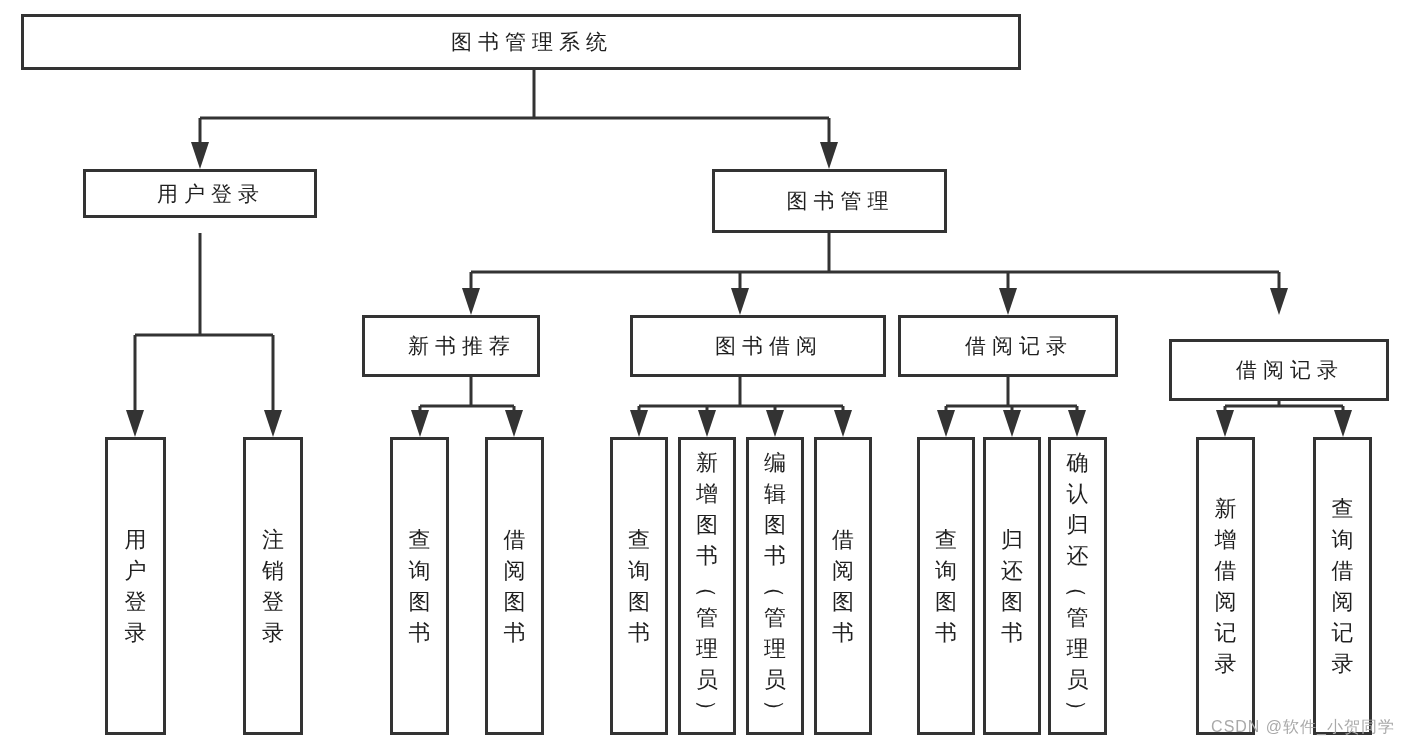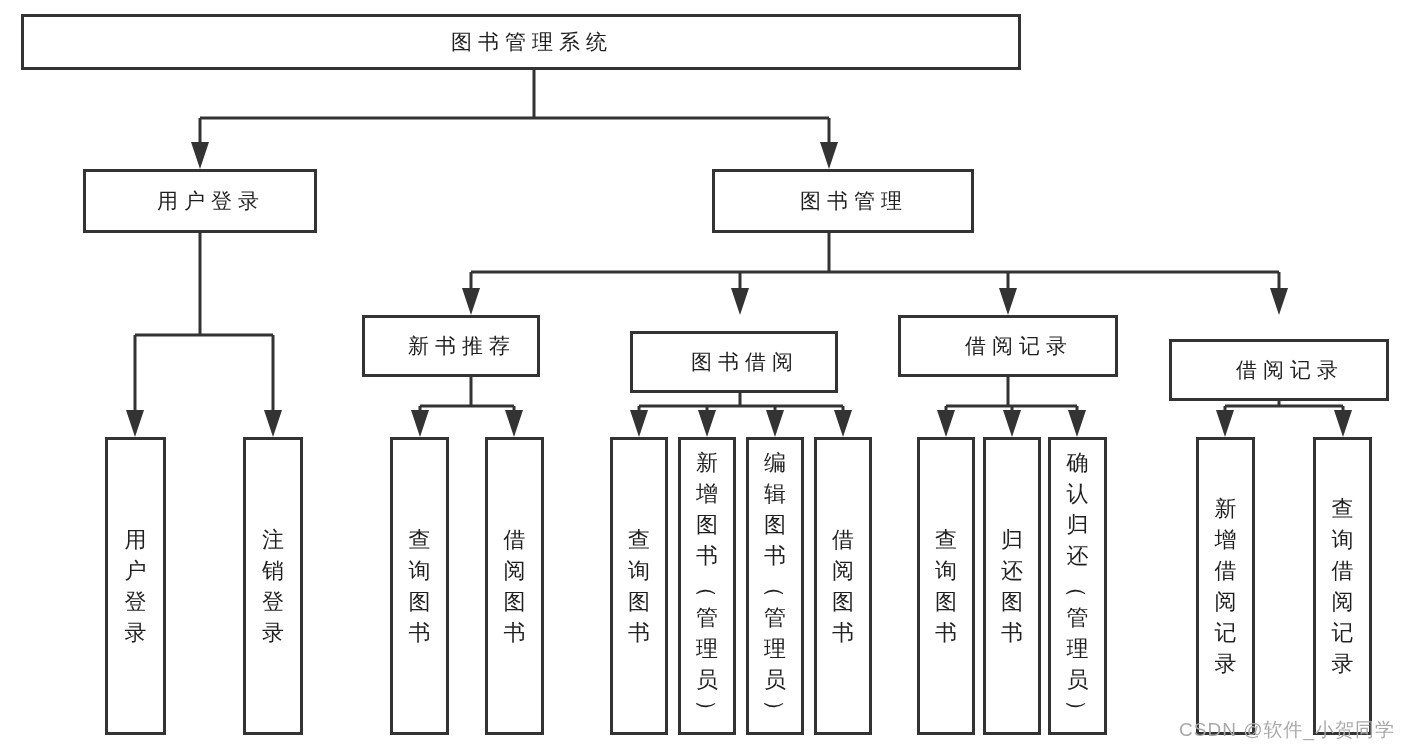--- a/index.html
+++ b/index.html
@@ -30,21 +30,21 @@
   .vbox{
     display:flex;flex-direction:column;align-items:center;justify-content:center;
   }
   .vbox .vch{
     display:block;width:100%;height:31px;line-height:31px;
     text-align:center;font-size:22px;
   }
   .vbox .vch.rot{transform:rotate(90deg);}
   .watermark{
     position:absolute;top:717px;right:10px;
-    font-size:19px;letter-spacing:1px;
+    font-size:16px;letter-spacing:1px;
     color:var(--watermark);
     z-index:5;white-space:nowrap;
   }
 </style>
 </head>
 <body>
 
 <div class="stage">
 
   <svg width="1405" height="747" viewBox="0 0 1405 747">
@@ -101,25 +101,25 @@
       <path d="M937 410 L955 410 L946 437 Z"></path>
       <path d="M1003 410 L1021 410 L1012 437 Z"></path>
       <path d="M1068 410 L1086 410 L1077 437 Z"></path>
       <path d="M1216 410 L1234 410 L1225 437 Z"></path>
       <path d="M1334 410 L1352 410 L1343 437 Z"></path>
     </g>
   </svg>
 
   <div class="node hbox" style="left:21px;top:14px;width:1000px;height:56px;">图书管理系统</div>
 
-  <div class="node hbox" style="left:83px;top:169px;width:234px;height:64px;">用户登录</div>
-  <div class="node hbox" style="left:712px;top:169px;width:262px;height:64px;">图书管理</div>
+  <div class="node hbox" style="left:83px;top:169px;width:234px;height:49px;">用户登录</div>
+  <div class="node hbox" style="left:712px;top:169px;width:235px;height:64px;">图书管理</div>
 
   <div class="node hbox" style="left:362px;top:315px;width:178px;height:62px;">新书推荐</div>
-  <div class="node hbox" style="left:630px;top:315px;width:208px;height:62px;margin-top:16px;">图书借阅</div>
+  <div class="node hbox" style="left:630px;top:315px;width:256px;height:62px;">图书借阅</div>
   <div class="node hbox" style="left:898px;top:315px;width:220px;height:62px;">借阅记录</div>
   <div class="node hbox" style="left:1169px;top:315px;width:220px;height:62px;margin-top:24px;">借阅记录</div>
 
   <div class="node vbox" style="left:105px;top:437px;width:61px;height:298px;">
       <span class="vch">用</span>
       <span class="vch">户</span>
       <span class="vch">登</span>
       <span class="vch">录</span>
     </div>
   <div class="node vbox" style="left:243px;top:437px;width:60px;height:298px;">

